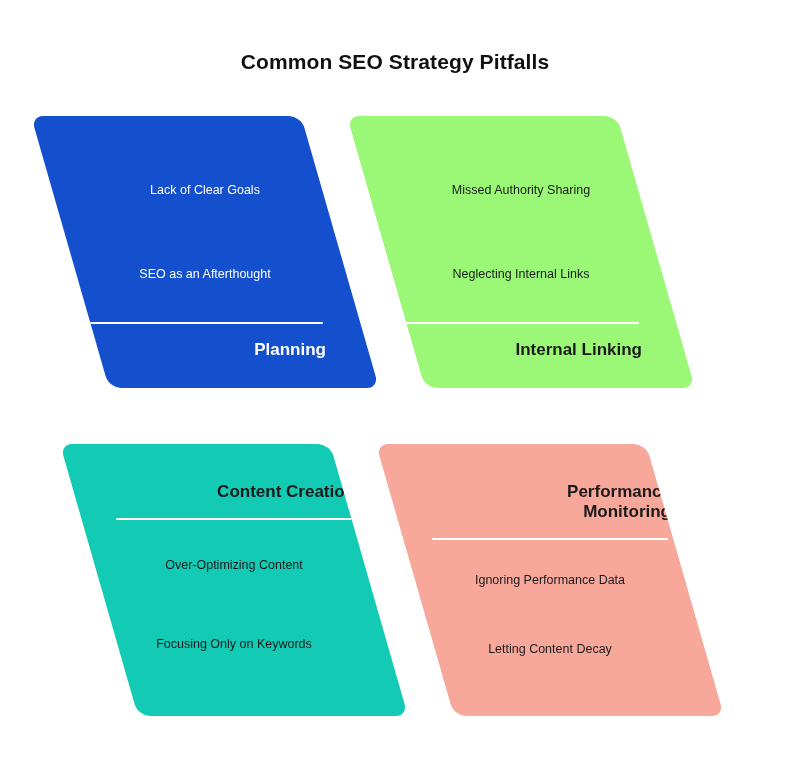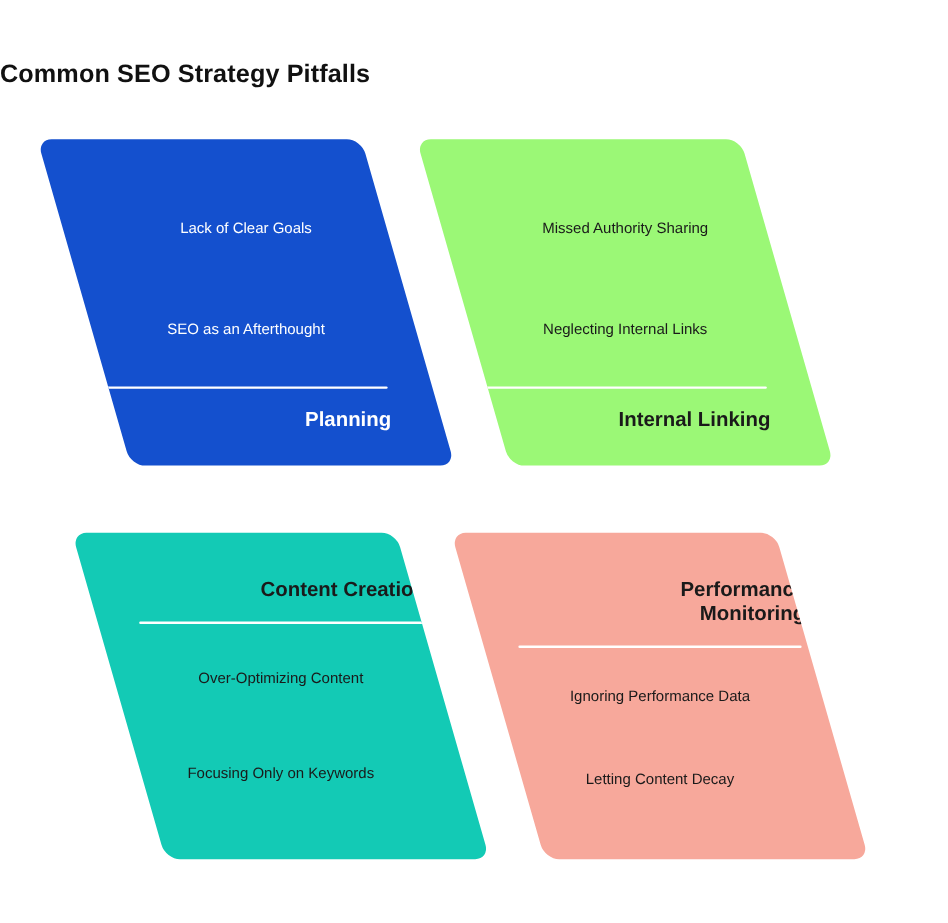--- a/index.html
+++ b/index.html
@@ -17,20 +17,21 @@
     width: 790px;
     height: 769px;
     background: #ffffff;
   }
 
   #diagram-title {
     position: absolute;
     left: 0;
     top: 50px;
     width: 790px;
+    text-align: center;
     font-size: 21px;
     font-weight: bold;
     color: #111111;
     letter-spacing: 0.1px;
   }
 
   
   .card {
     position: absolute;
     width: 270px;

